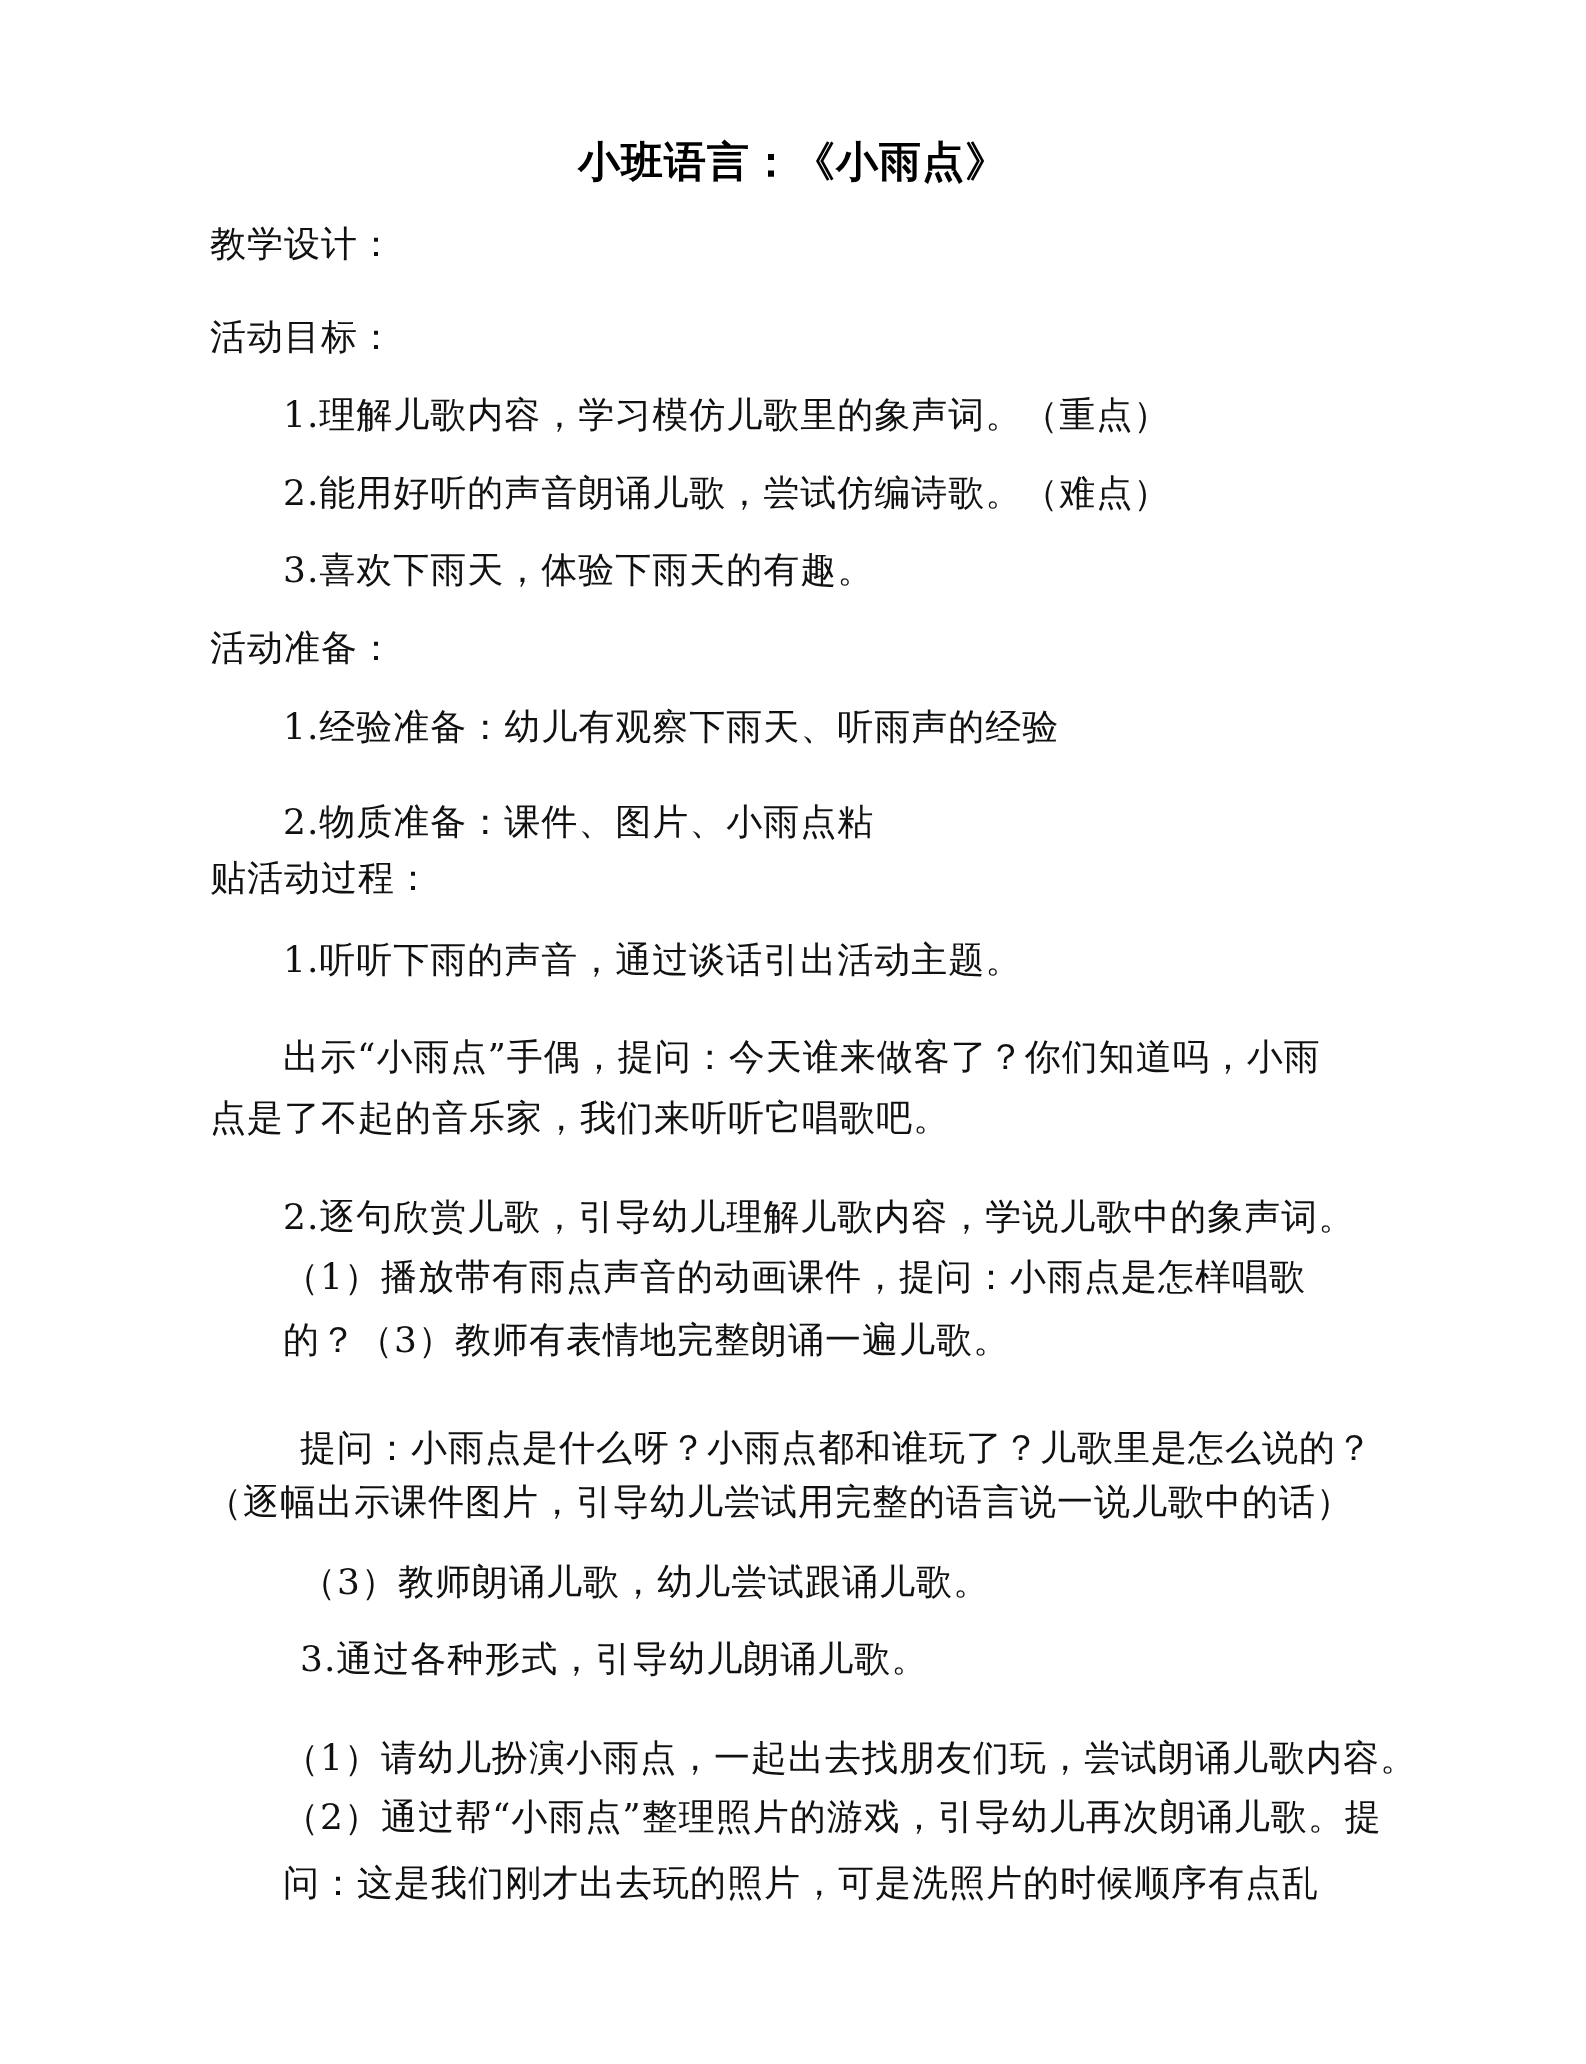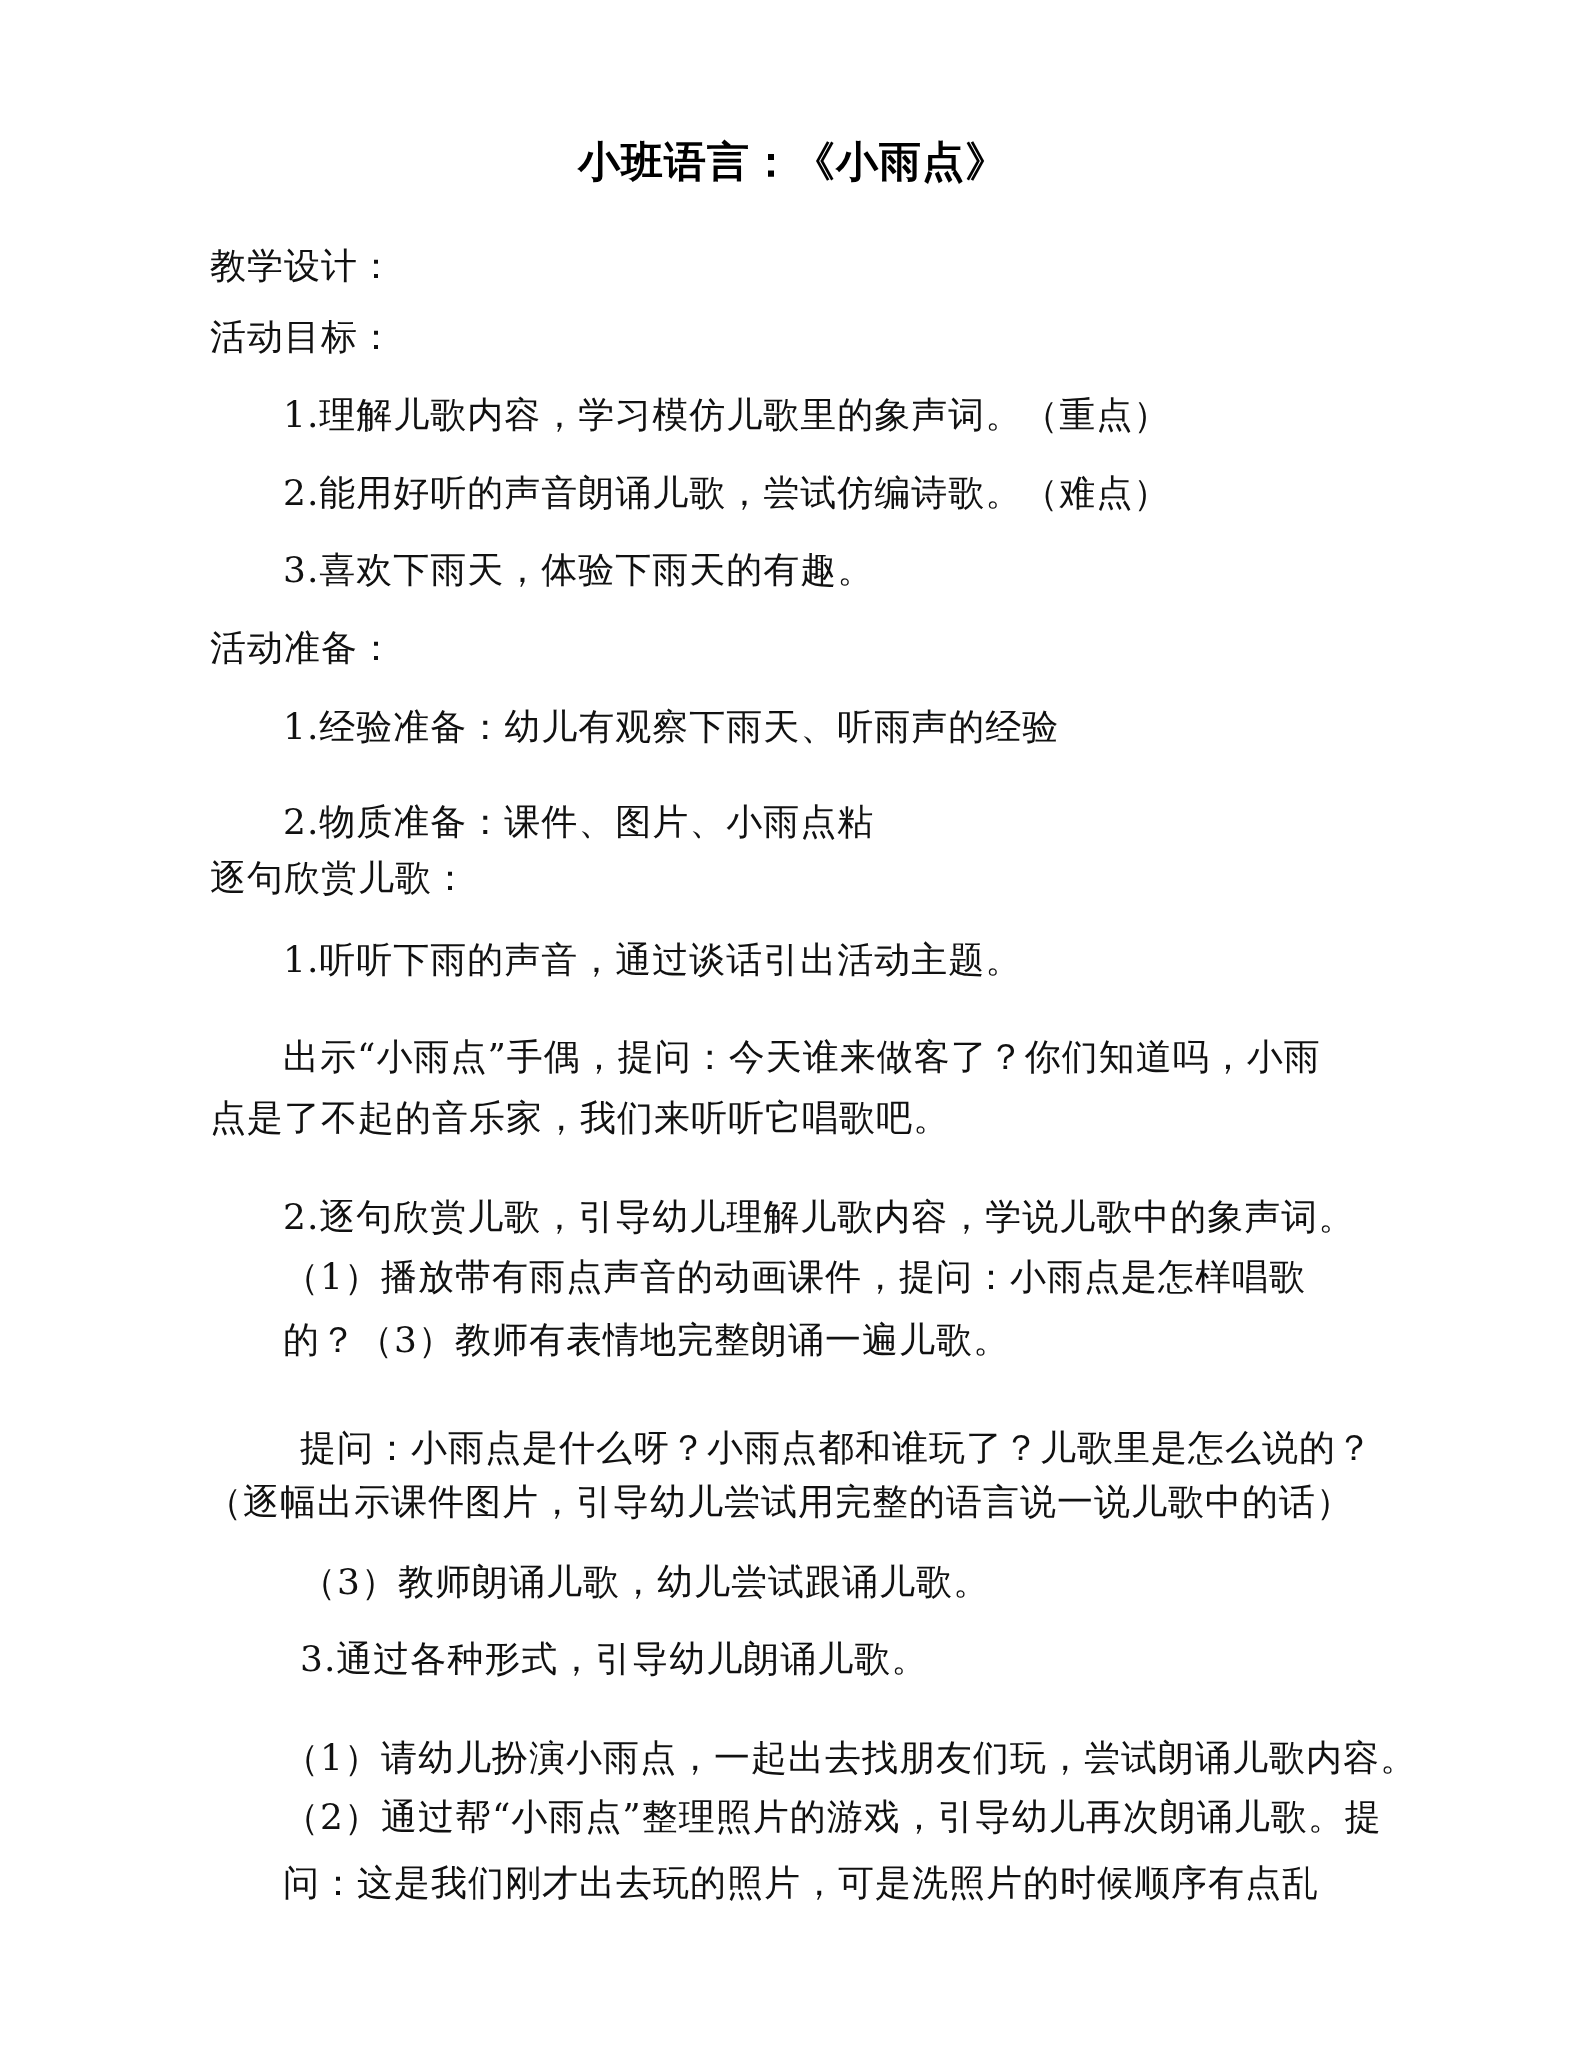--- a/index.html
+++ b/index.html
@@ -44,32 +44,32 @@
       letter-spacing: 1px;
     }
   </style>
 </head>
 <body>
 
 <div class="page">
 
   <div class="title">小班语言：《小雨点》</div>
 
-  <div class="line" style="left:210px; top:244px;">教学设计：</div>
+  <div class="line" style="left:210px; top:222px;">教学设计：</div>
 
   <div class="line" style="left:210px; top:315px;">活动目标：</div>
   <div class="line" style="left:283px; top:393px;">1.理解儿歌内容，学习模仿儿歌里的象声词。（重点）</div>
   <div class="line" style="left:283px; top:471px;">2.能用好听的声音朗诵儿歌，尝试仿编诗歌。（难点）</div>
   <div class="line" style="left:283px; top:548px;text-align:right;">3.喜欢下雨天，体验下雨天的有趣。</div>
 
   <div class="line" style="left:210px; top:626px;">活动准备：</div>
   <div class="line" style="left:283px; top:705px;">1.经验准备：幼儿有观察下雨天、听雨声的经验</div>
   <div class="line" style="left:283px; top:800px;">2.物质准备：课件、图片、小雨点粘</div>
 
-  <div class="line" style="left:210px; top:856px;">逐句欣赏儿歌：</div>
+  <div class="line" style="left:210px; top:856px;">贴活动过程：</div>
   <div class="line" style="left:283px; top:938px;">1.听听下雨的声音，通过谈话引出活动主题。</div>
   <div class="line" style="left:283px; top:1035px;">出示“小雨点”手偶，提问：今天谁来做客了？你们知道吗，小雨</div>
   <div class="line" style="left:210px; top:1096px;">点是了不起的音乐家，我们来听听它唱歌吧。</div>
   <div class="line" style="left:283px; top:1195px;">2.逐句欣赏儿歌，引导幼儿理解儿歌内容，学说儿歌中的象声词。</div>
   <div class="line" style="left:283px; top:1255px;">（1）播放带有雨点声音的动画课件，提问：小雨点是怎样唱歌</div>
   <div class="line" style="left:283px; top:1318px;">的？（3）教师有表情地完整朗诵一遍儿歌。</div>
   <div class="line" style="left:300px; top:1426px;text-align:center;">提问：小雨点是什么呀？小雨点都和谁玩了？儿歌里是怎么说的？</div>
   <div class="line" style="left:206px; top:1480px;">（逐幅出示课件图片，引导幼儿尝试用完整的语言说一说儿歌中的话）</div>
   <div class="line" style="left:300px; top:1560px;">（3）教师朗诵儿歌，幼儿尝试跟诵儿歌。</div>
   <div class="line" style="left:300px; top:1637px;">3.通过各种形式，引导幼儿朗诵儿歌。</div>

